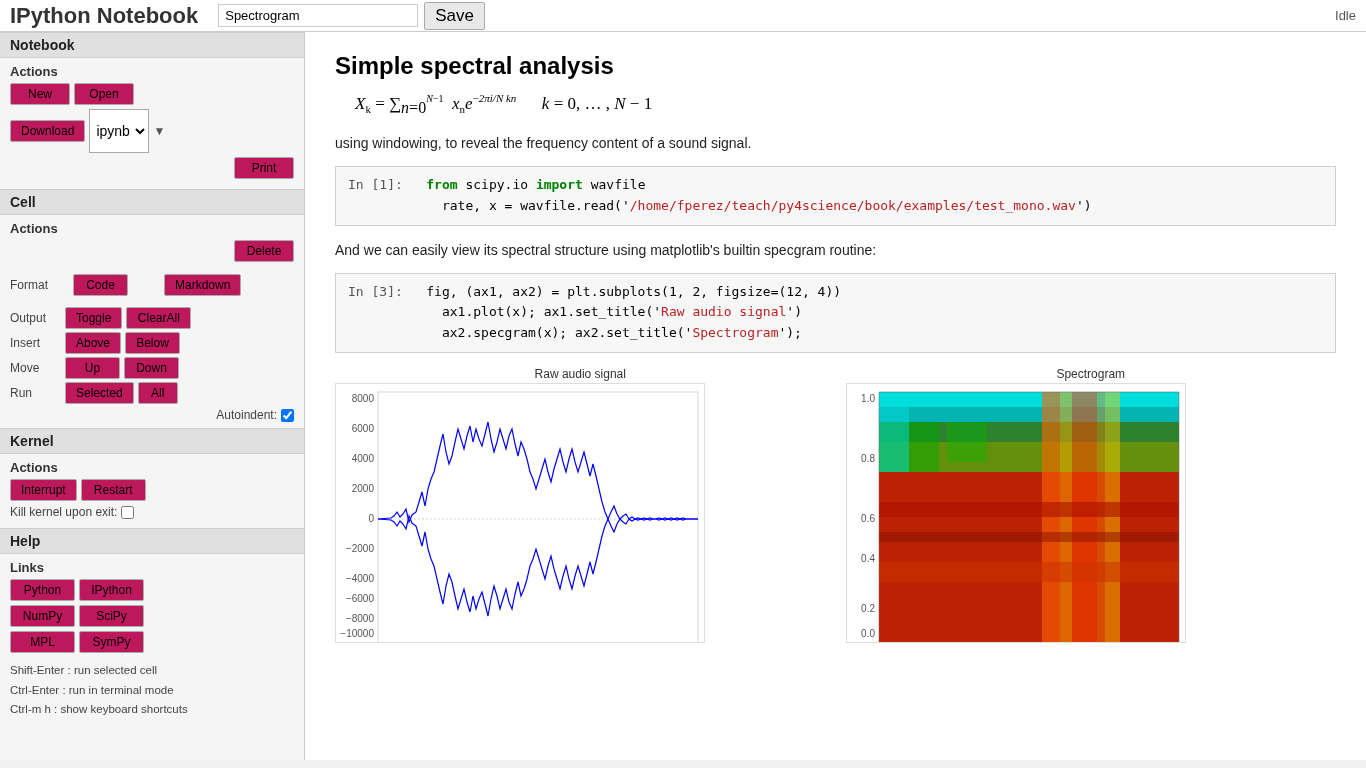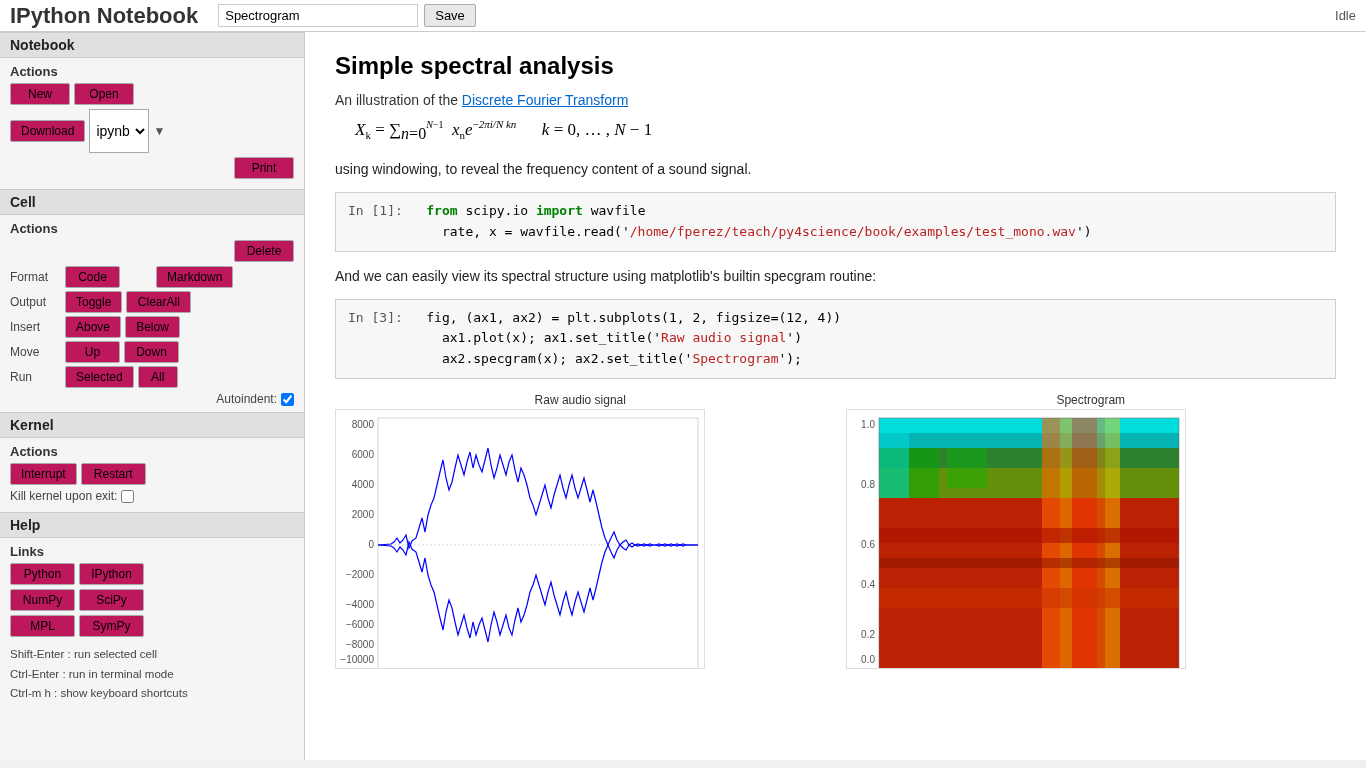--- a/index.html
+++ b/index.html
@@ -23,21 +23,21 @@
     }
     #notebook-name-input {
       border: 1px solid #ccc;
       padding: 3px 6px;
       font-size: 13px;
       width: 200px;
       margin-right: 6px;
     }
     #save-button {
       padding: 3px 10px;
-      font-size: 13px;
+      font-size: 17px;
       background: #e8e8e8;
       border: 1px solid #aaa;
       cursor: pointer;
       border-radius: 2px;
     }
     #idle-status {
       margin-left: auto;
       font-size: 13px;
       color: #555;
     }
@@ -228,21 +228,21 @@
     </div>
 
     <div class="sidebar-section-header">Cell</div>
     <div class="sidebar-section-content">
       <span class="actions-label">Actions</span>
       <div class="btn-row" style="justify-content: flex-end;">
         <button class="btn" style="min-width:60px;">Delete</button>
       </div>
       <div class="indent-row">
         <span class="row-label">Format</span>
-        <div class="btn-row" style="margin:0;gap:36px;">
+        <div class="btn-row" style="margin:8px;gap:36px;">
           <button class="btn" style="min-width:55px;">Code</button>
           <button class="btn" style="min-width:65px;">Markdown</button>
         </div>
       </div>
       <div class="indent-row">
         <span class="row-label">Output</span>
         <div class="btn-row" style="margin:0;">
           <button class="btn" style="min-width:55px;">Toggle</button>
           <button class="btn" style="min-width:65px;">ClearAll</button>
         </div>
@@ -306,23 +306,20 @@
         <div>Shift-Enter :  run selected cell</div>
         <div>Ctrl-Enter :  run in terminal mode</div>
         <div>Ctrl-m h :  show keyboard shortcuts</div>
       </div>
     </div>
   </div>
 
   <div id="main-content">
     <h1 style="font-size:24px; font-weight:bold; margin-bottom:12px;">Simple spectral analysis</h1>
 
-    <p class="intro-text">
-      <span>An illustration of the </span><a href="#">Discrete Fourier Transform</a>
-    </p>
 
     <div class="formula-block math">
       <i>X</i><sub>k</sub> = ∑<sub style="font-size:16px;"><i>n</i>=0</sub><sup style="font-size:10px;"><i>N</i>−1</sup>
       &nbsp;<i>x</i><sub>n</sub><i>e</i><sup>−<i>2πi/N kn</i></sup>
       &nbsp;&nbsp;&nbsp;&nbsp;&nbsp;<i>k</i> = 0, … , <i>N</i> − 1
     </div>
 
     <p class="body-text">
       <span>using windowing, to reveal the frequency content of a sound signal.</span><br>
     </p>

